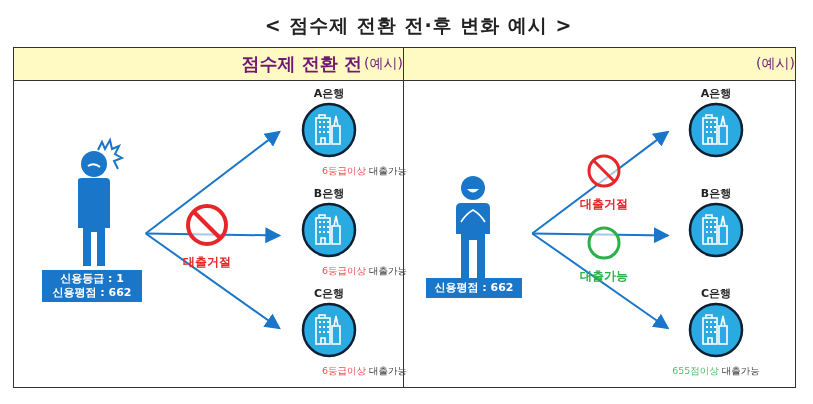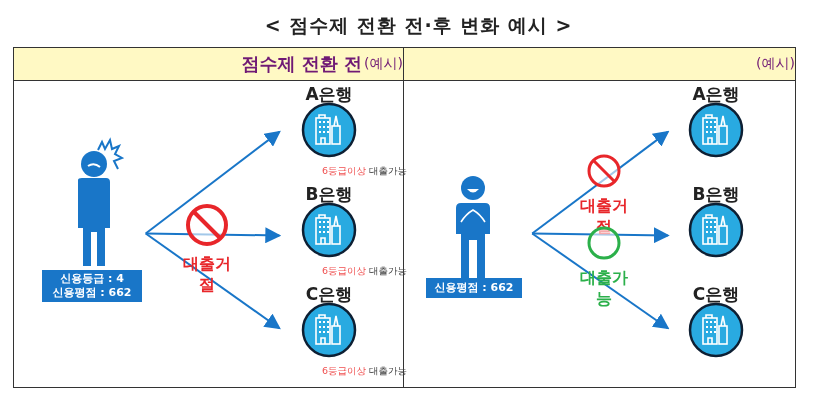--- a/index.html
+++ b/index.html
@@ -33,29 +33,29 @@
   svg.arrows { position: absolute; left: 0; top: 0; width: 100%; height: 100%; }
 
   .person { position: absolute; }
   .label-box {
     position: absolute; background: #1976c8; color: #fff;
     font-size: 11px; font-weight: bold; text-align: center;
     line-height: 14px; padding: 2px 4px;
   }
 
   .bank { position: absolute; width: 110px; text-align: center; }
-  .bank-name { font-size: 17px; font-weight: bold; color: #222; height: 16px; line-height: 16px; }
+  .bank-name { font-size: 11px; font-weight: bold; color: #222; height: 16px; line-height: 16px; }
   .bank-icon { width: 56px; height: 56px; margin: 0 auto; }
   .bank-cond { font-size: 9.5px; margin-top: 3px; white-space: nowrap; }
   .cond-red { color: #f05050; margin-left: 48px; }
   .cond-green { color: #4cc06a; }
   .cond-rest { color: #444; margin-left: 3px; }
 
   .status { position: absolute; text-align: center; }
-  .status-text { font-size: 16px; font-weight: bold; margin-top: 2px; }
+  .status-text { font-size: 12px; font-weight: bold; margin-top: 2px; }
 </style>
 </head>
 <body>
 
 <div class="title">&lt; 점수제 전환 전·후 변화 예시 &gt;</div>
 
 <div class="frame">
 
   <div class="panel left">
     <div class="panel-head">
@@ -80,21 +80,21 @@
       <div class="person" style="left:50px; top:54px; width:60px; height:140px;">
         <svg width="60" height="140" viewBox="0 0 60 140">
 
           <path d="M34,14 L38,6 L41,13 L46,4 L48,13 L55,10 L51,18 L58,22 L50,25 L54,33" stroke="#1976c8" stroke-width="2" fill="none"></path>
           <circle cx="30" cy="28" r="13" fill="#1976c8"></circle>
           <path d="M24,30 Q30,26 36,31" stroke="#fff" stroke-width="2" fill="none"></path>
           <path d="M14,44 Q14,42 18,42 L42,42 Q46,42 46,46 L46,92 L41,92 L41,130 L33,130 L33,96 L27,96 L27,130 L19,130 L19,92 L14,92 Z" fill="#1976c8"></path>
         </svg>
       </div>
       <div class="label-box" style="left:28px; top:188px; width:100px;">
-        <div>신용등급 : 4</div>
+        <div>신용등급 : 1</div>
         <div>신용평점 : 662</div>
       </div>
 
       <div class="status" style="left:163px; top:120px; width:60px;">
         <svg width="46" height="46" viewBox="0 0 46 46">
           <circle cx="23" cy="23" r="19" stroke="#e8262a" stroke-width="4" fill="rgba(255,255,255,0.6)"></circle>
           <line x1="10" y1="10" x2="36" y2="36" stroke="#e8262a" stroke-width="4"></line>
         </svg>
         <div class="status-text" style="color:#e8262a;">대출거절</div>
       </div>
@@ -296,16 +296,19 @@
               <rect x="22" y="19" width="2" height="2"></rect>
               <rect x="26" y="19" width="2" height="2"></rect>
             <rect x="18" y="24" width="2" height="2"></rect>
               <rect x="22" y="24" width="2" height="2"></rect>
               <rect x="26" y="24" width="2" height="2"></rect>
             <rect x="18" y="29" width="2" height="2"></rect>
               <rect x="22" y="29" width="2" height="2"></rect>
               <rect x="26" y="29" width="2" height="2"></rect>
           </g>
         </svg>
+        <div class="bank-cond">
+          <span class="cond-green">655점이상</span><span class="cond-rest">대출가능</span>
+        </div>
       </div>
     </div>
   </div>
 </div>
 
 </body></html>

